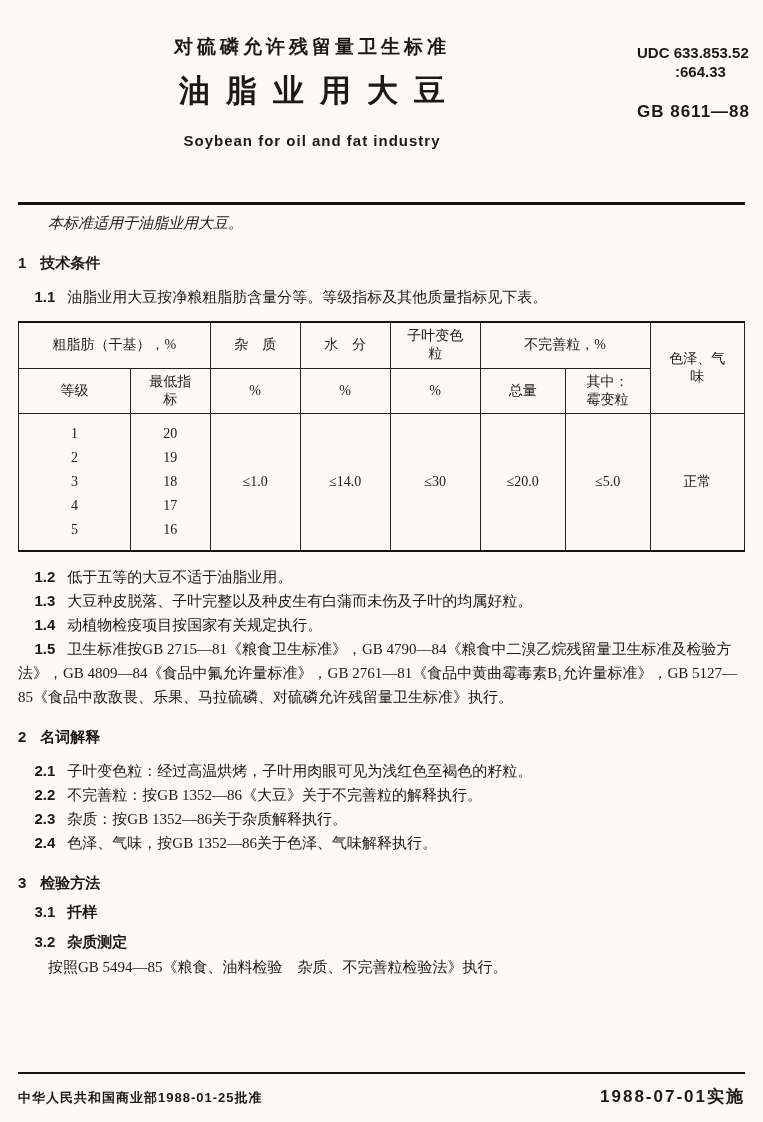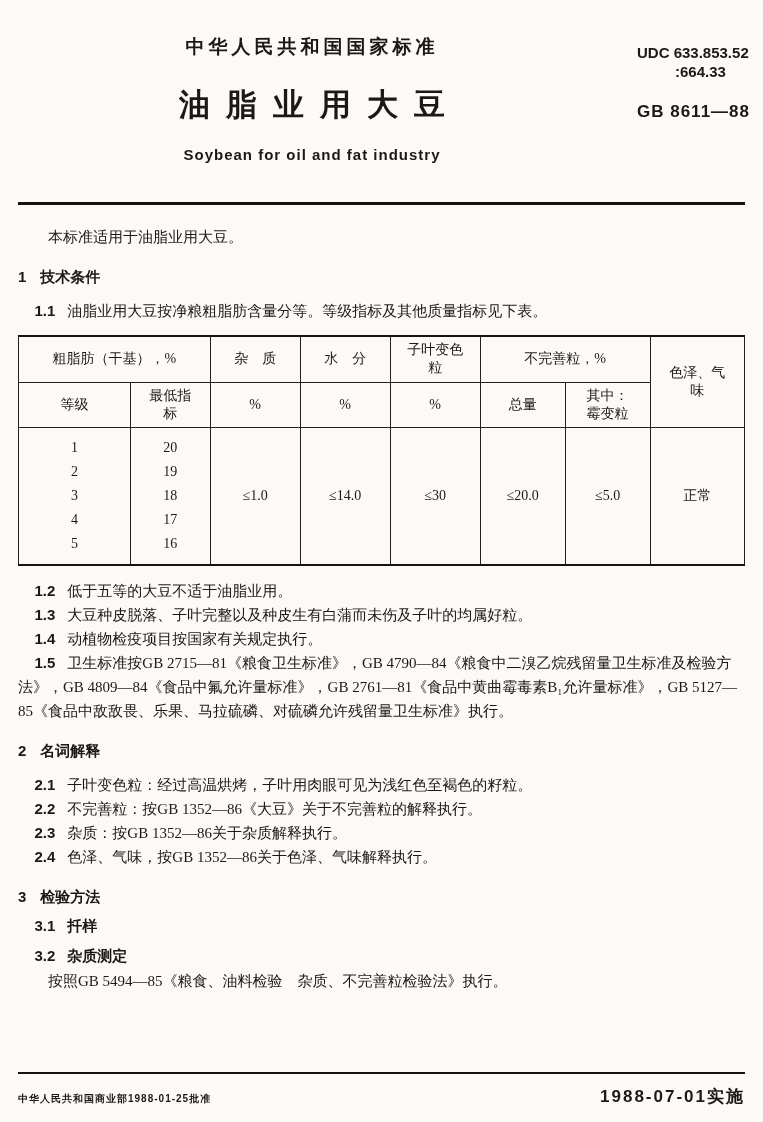--- a/index.html
+++ b/index.html
@@ -17,31 +17,31 @@
   }
   .hei { font-family: "Liberation Sans", "DejaVu Sans", sans-serif; font-weight: bold; }
 
   
   .doc-header { position: relative; height: 202px; }
   .header-center {
     position: absolute; left: 18px; top: 34px;
     width: 588px; text-align: center;
   }
   .org-line { font-size: 19px; letter-spacing: 4px; }
-  .doc-title { font-size: 31px; letter-spacing: 16px; margin-top: 24px; padding-left: 16px; }
+  .doc-title { font-size: 31px; letter-spacing: 16px; margin-top: 10px; padding-left: 16px; }
   .english-title { font-size: 15px; letter-spacing: 1px; margin-top: 20px; }
   .header-right { position: absolute; right: 13px; top: 44px; }
   .udc-line1 { font-size: 15px; }
   .udc-line2 { font-size: 15px; padding-left: 38px; margin-top: 2px; }
   .std-code { font-size: 17px; letter-spacing: 1px; margin-top: 22px; }
   .rule-thick { height: 3px; background: #161310; margin: 0 18px; }
 
   
   .content { padding: 0 18px; }
-  .intro { margin-top: 20px; text-indent: 2em; line-height: 24px; }
+  .intro { margin-top: 6px; text-indent: 2em; line-height: 24px; font-style: italic; }
   .sec-heading { margin-top: 16px; line-height: 24px; font-size: 15px; }
   .sec-heading .num { margin-right: 14px; }
   .clause { text-indent: 1.1em; line-height: 24px; }
   .clause-first { margin-top: 10px; }
   .clause-after-table { margin-top: 13px; }
   .clause-num { font-family: Liberation Sans, sans-serif; font-weight: bold; margin-right: 12px; }
   .method { margin-top: 4px; }
   .method-heading { line-height: 25px; text-indent: 1.1em; }
   .method-body { line-height: 25px; text-indent: 2em; }
 
@@ -63,31 +63,31 @@
   .spec-table { border-top: 2px solid #161310; border-bottom: 2px solid #161310; }
   .spec-table tr.hdr1 th { height: 46px; }
   .spec-table tr.hdr2 th { height: 44px; }
   .spec-table tr.data-row td { height: 138px; }
   .stack div { line-height: 24px; }
 
   
   .doc-footer { position: absolute; left: 18px; right: 18px; bottom: 14px; }
   .footer-rule { height: 2px; background: #161310; margin-bottom: 11px; }
   .footer-row { display: flex; justify-content: space-between; align-items: baseline; }
-  .footer-left { font-size: 10px; letter-spacing: 1px; }
+  .footer-left { font-size: 13px; letter-spacing: 1px; }
   .footer-right { font-size: 17px; letter-spacing: 2px; }
 </style>
 </head>
 <body>
 
 <div class="page">
 
   <header class="doc-header">
     <div class="header-center">
-      <div class="org-line hei">中华人民共和国国家标准</div>
+      <div class="org-line hei">对硫磷允许残留量卫生标准</div>
       <h1 class="doc-title hei">油脂业用大豆</h1>
       <div class="english-title hei">Soybean for oil and fat industry</div>
     </div>
     <div class="header-right">
       <div class="udc-line1 hei">UDC 633.853.52</div>
       <div class="udc-line2 hei">:664.33</div>
       <div class="std-code hei">GB 8611—88</div>
     </div>
   </header>
   <div class="rule-thick"></div>

